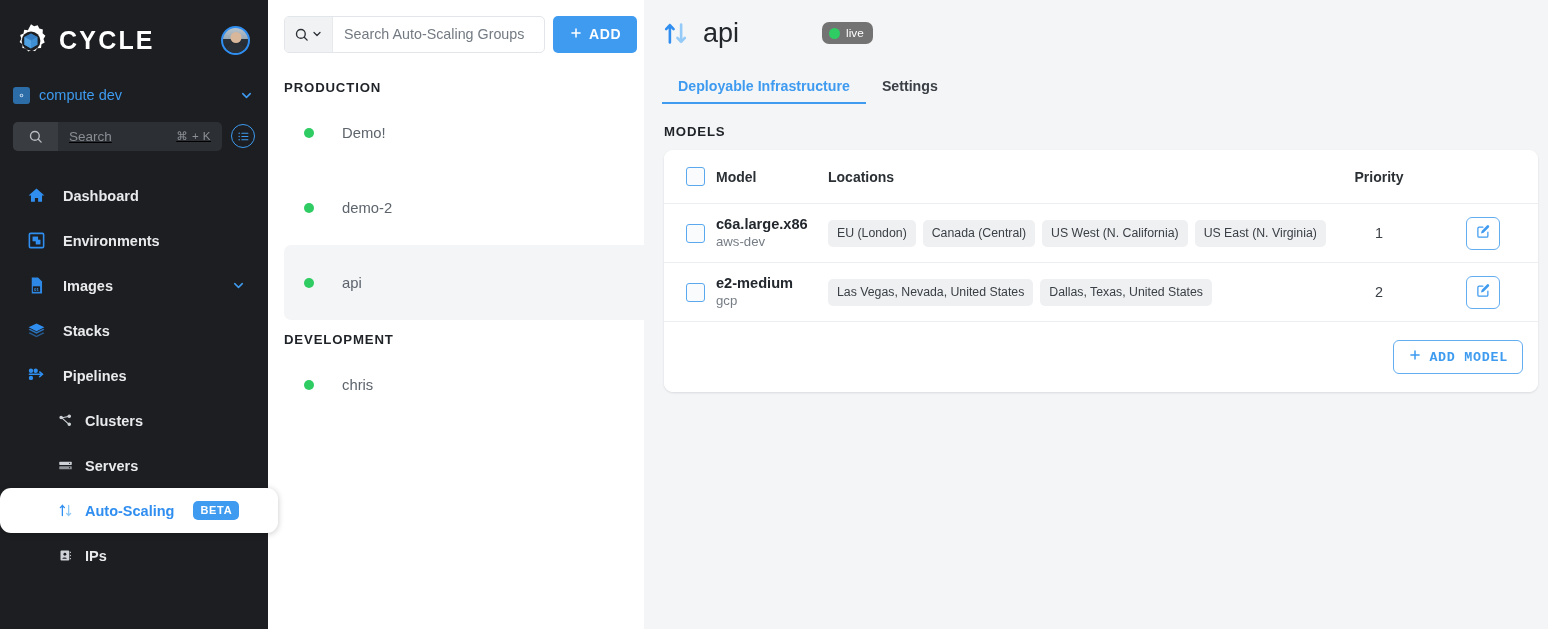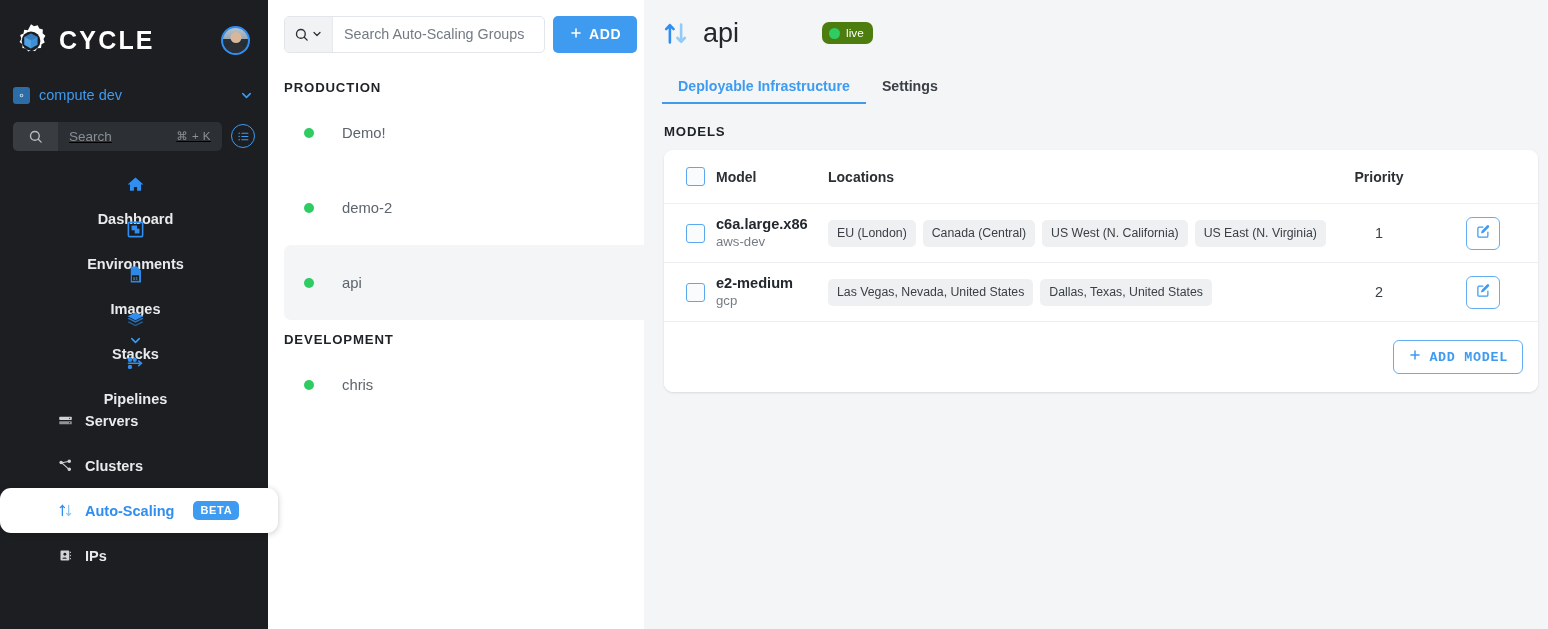--- a/index.html
+++ b/index.html
@@ -72,21 +72,20 @@
     width:24px; height:24px; border-radius:50%; border:1.6px solid #3e9bf0;
     color:#3e9bf0; display:flex; align-items:center; justify-content:center; flex:0 0 24px;
   }
 
   .sb-nav { margin-top: 22px; }
   .nav-item {
     height:45px; display:flex; align-items:center;
     padding-left:25px; padding-right:22px; gap:16px;
     color:#e8eaec; font-size:14.5px; font-weight:bold;
     position:relative;
-    flex-direction:column;
   }
   .nav-item .nico { width:22px; flex:0 0 22px; display:flex; align-items:center; justify-content:center; color:#2f8ef0; }
   .nav-item .nlabel { flex:1; }
   .nav-item .ncaret { color:#3e9bf0; display:flex; align-items:center; }
 
   .nav-sub {
     height:45px; display:flex; align-items:center;
     padding-left:57px; gap:11px;
     color:#e8eaec; font-size:14.5px; font-weight:bold;
   }
@@ -144,21 +143,21 @@
   
   .main {
     flex:1; height:629px; background:#f4f5f7;
     position:relative; overflow:hidden;
   }
   .main-head { background:#f4f5f7; padding: 0 0 0 18px; }
   .title-row { height:66px; display:flex; align-items:center; gap:14px; }
   .title-ico { display:flex; align-items:center; }
   .page-title { font-size:27px; color:#23272c; font-weight:normal; }
   .live-badge {
-    margin-left:69px; background:#4d7c0f; color:#ffffff;
+    margin-left:69px; background:#737373; color:#ffffff;
     border-radius:7px; height:22px; display:flex; align-items:center; gap:6px;
     padding: 0 9px 0 7px; font-size:11.8px;
   }
   .live-dot { width:11px; height:11px; border-radius:50%; background:#2ecc63; }
 
   .tabs { display:flex; align-items:flex-end; gap:0; height:38px; padding-left:0; }
   .tab {
     font-size:14.2px; font-weight:bold; color:#3e9bf0;
     padding: 0 16px 10px; position:relative; height:100%;
     display:flex; align-items:flex-end;
@@ -339,40 +338,40 @@
             <path d="M3 10.5h16"></path>
               <path d="M16 7.5l3.5 3-3.5 3"></path>
           </svg>
         </span>
         <span class="nlabel">Pipelines</span>
       </div>
 
 
       <div class="nav-sub">
         <span class="sico">
+          <svg width="15" height="15" viewBox="0 0 24 24" fill="none" stroke="currentColor" stroke-width="1.8" stroke-linecap="round">
+              <circle cx="5" cy="7" r="1.9" fill="currentColor"></circle>
+              <circle cx="18" cy="5" r="1.9" fill="currentColor"></circle>
+              <circle cx="18" cy="18" r="1.9" fill="currentColor"></circle>
+              <path d="M6.6 7.6L16.3 5.6M6.6 8.2L16.3 17"></path>
+            </svg>
+        </span>
+        <span>Clusters</span>
+      </div>
+
+      <div class="nav-sub">
+        <span class="sico">
           <svg width="15" height="15" viewBox="0 0 24 24" fill="currentColor">
               <rect x="2" y="6" width="20" height="5" rx="1"></rect>
               <rect x="2" y="13" width="20" height="5" rx="1" opacity=".65"></rect>
               <circle cx="18.5" cy="8.5" r=".95" fill="#1c1e21"></circle>
               <circle cx="18.5" cy="15.5" r=".95" fill="#1c1e21"></circle>
             </svg>
         </span>
         <span>Servers</span>
-      </div>
-
-      <div class="nav-sub">
-        <span class="sico">
-          <svg width="15" height="15" viewBox="0 0 24 24" fill="none" stroke="currentColor" stroke-width="1.8" stroke-linecap="round">
-              <circle cx="5" cy="7" r="1.9" fill="currentColor"></circle>
-              <circle cx="18" cy="5" r="1.9" fill="currentColor"></circle>
-              <circle cx="18" cy="18" r="1.9" fill="currentColor"></circle>
-              <path d="M6.6 7.6L16.3 5.6M6.6 8.2L16.3 17"></path>
-            </svg>
-        </span>
-        <span>Clusters</span>
       </div>
 
       <div class="nav-sub active">
         <span class="sico">
           <svg width="15" height="15" viewBox="0 0 24 24" fill="none" stroke="currentColor" stroke-width="2.1" stroke-linecap="round" stroke-linejoin="round">
             <path d="M7 20V4M7 4L3.8 7.4M7 4l3.2 3.4" stroke="#2f8ef0"></path>
             <path d="M17 4v16M17 20l3.2-3.4M17 20l-3.2-3.4" stroke="#8fc8f7"></path>
           </svg>
         </span>
         <span>Auto-Scaling</span>

